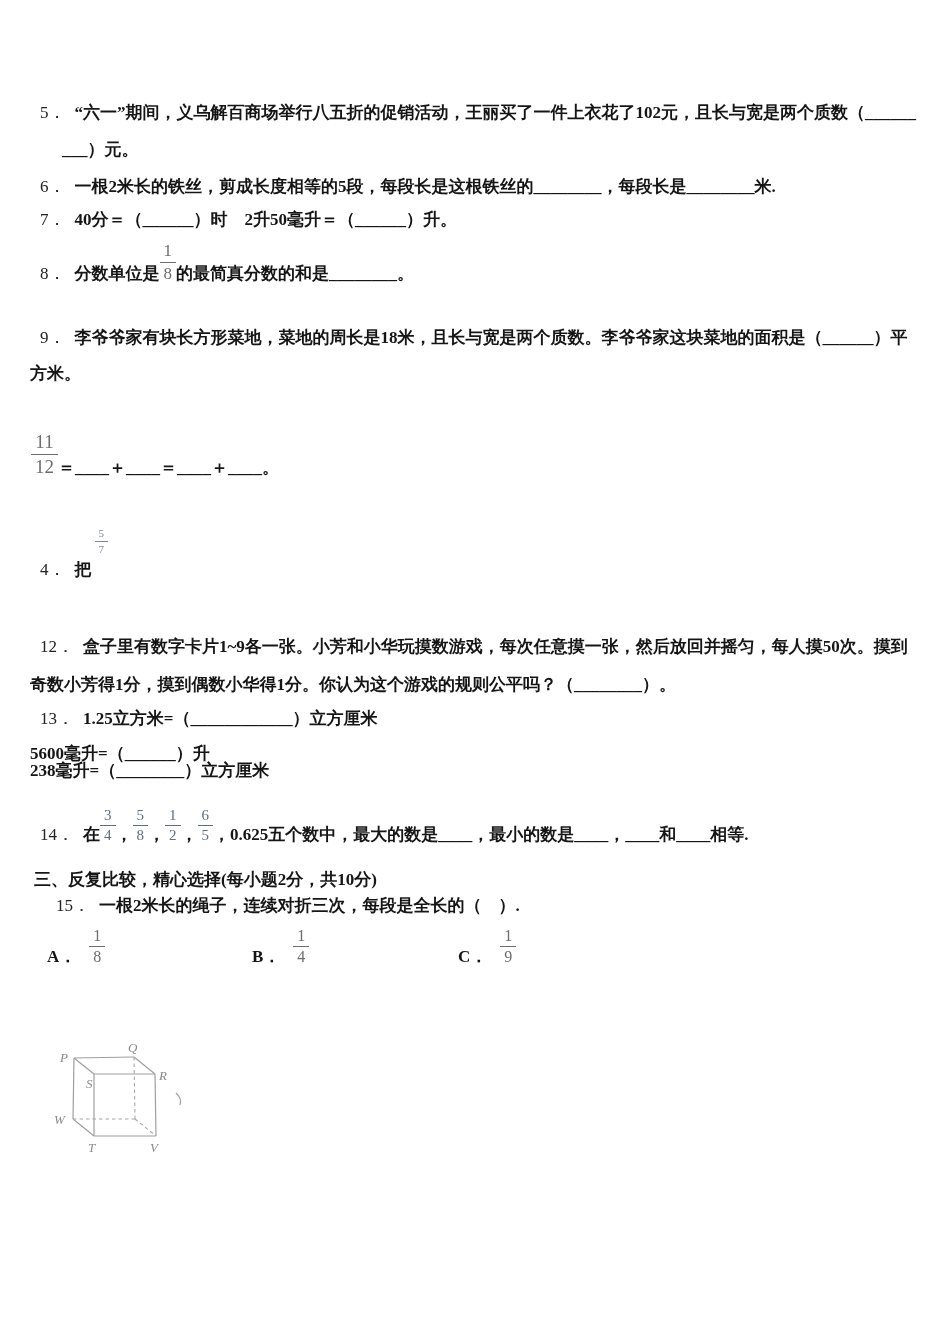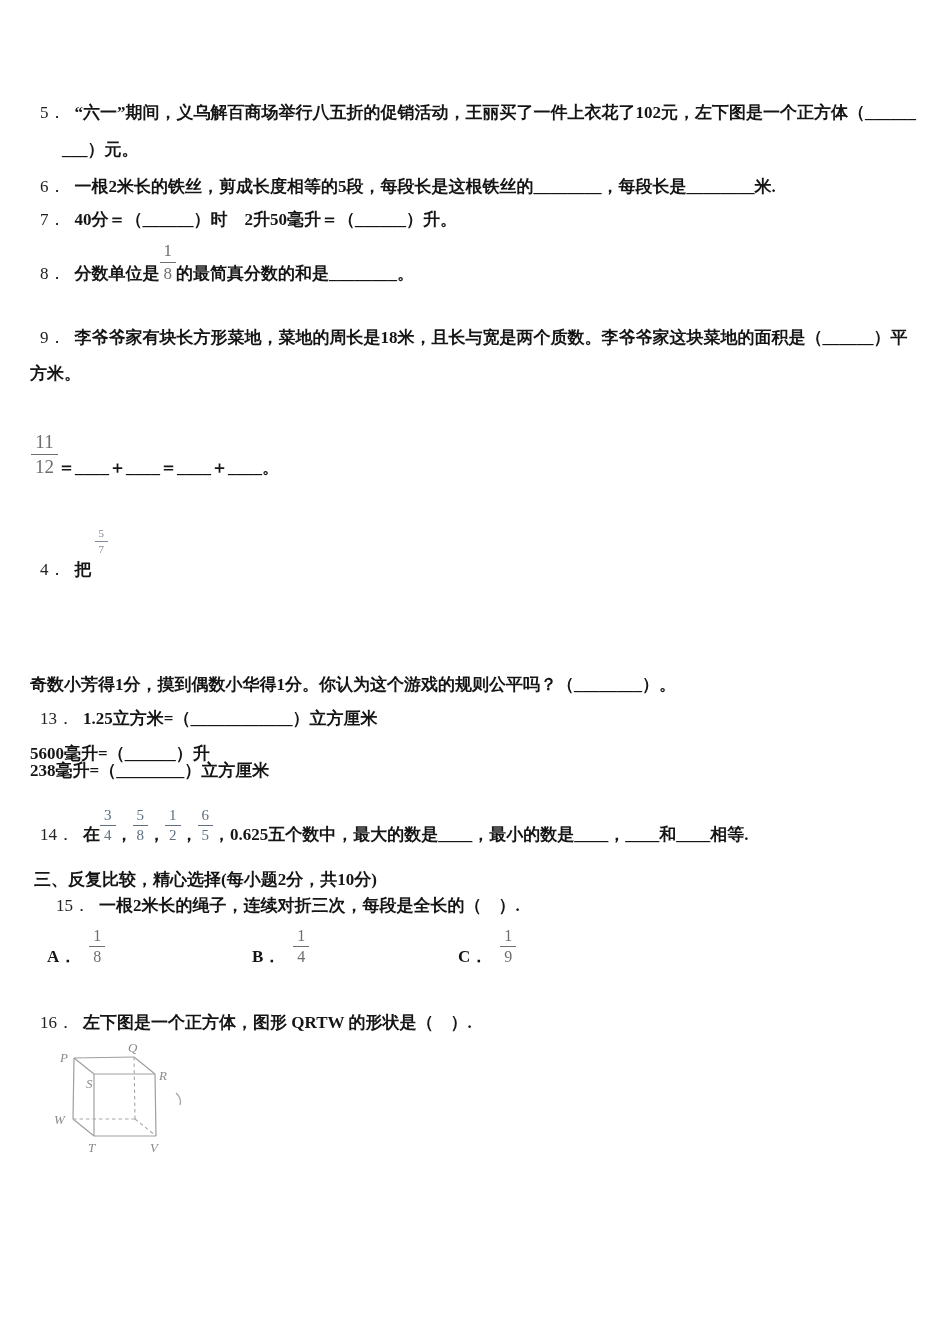--- a/index.html
+++ b/index.html
@@ -56,21 +56,21 @@
     fill:#8a8a8a; font-size:13px; font-style:italic;
     font-family:"Liberation Serif","DejaVu Serif",serif;
   }
 </style>
 </head>
 <body>
 
 <div class="page">
 
   <div class="ln" style="left:40px; top:102px;">
-    <span class="qnum">5．</span><span>“六一”期间，义乌解百商场举行八五折的促销活动，王丽买了一件上衣花了102元，左下图是一个正方体（______</span>
+    <span class="qnum">5．</span><span>“六一”期间，义乌解百商场举行八五折的促销活动，王丽买了一件上衣花了102元，且长与宽是两个质数（______</span>
   </div>
   <div class="ln" style="left:30px; top:139px;margin-left:32px;">
     <span>___）元。</span>
   </div>
 
   <div class="ln" style="left:40px; top:176px;">
     <span class="qnum">6．</span><span>一根2米长的铁丝，剪成长度相等的5段，每段长是这根铁丝的________，每段长是________米.</span>
   </div>
 
   <div class="ln" style="left:40px; top:209px;">
@@ -89,20 +89,23 @@
   </div>
 
   <div class="ln" style="left:31px; top:431px;">
     <span class="frac c-gray fs18"><span class="fn">11</span><span class="fd">12</span></span><span>＝____＋____＝____＋____。</span>
   </div>
 
   <div class="ln" style="left:40px; top:549px;">
     <span class="qnum">4．</span><span>把</span><span class="frac q11f"><span class="fn">5</span><span class="fd">7</span></span>
   </div>
 
+  <div class="ln" style="left:40px; top:636px;">
+    <span class="qnum">12．</span><span>盒子里有数字卡片1~9各一张。小芳和小华玩摸数游戏，每次任意摸一张，然后放回并摇匀，每人摸50次。摸到</span>
+  </div>
   <div class="ln" style="left:30px; top:674px;">
     <span>奇数小芳得1分，摸到偶数小华得1分。你认为这个游戏的规则公平吗？（________）。</span>
   </div>
 
   <div class="ln" style="left:40px; top:708px;">
     <span class="qnum">13．</span><span>1.25立方米=（____________）立方厘米</span>
   </div>
   <div class="ln" style="left:30px; top:743px;">
     <span>5600毫升=（______）升</span>
   </div>
@@ -125,23 +128,20 @@
   <div class="opt" style="left:47px; top:927px;">
     <span>A．</span><span class="frac c-gray fs16"><span class="fn">1</span><span class="fd">8</span></span>
   </div>
   <div class="opt" style="left:252px; top:927px;">
     <span>B．</span><span class="frac c-gray fs16"><span class="fn">1</span><span class="fd">4</span></span>
   </div>
   <div class="opt" style="left:458px; top:927px;">
     <span>C．</span><span class="frac c-gray fs16"><span class="fn">1</span><span class="fd">9</span></span>
   </div>
 
-  <div class="ln" style="left:40px; top:1012px;">
-    <span class="qnum">16．</span><span>左下图是一个正方体，图形 QRTW 的形状是（　）.</span>
-  </div>
 
   <svg class="cube-svg" width="150" height="125" viewBox="0 0 150 125">
 
     <line class="cube-line" x1="26" y1="18" x2="86" y2="17"></line>
     <line class="cube-line" x1="26" y1="18" x2="46" y2="34"></line>
     <line class="cube-line" x1="86" y1="17" x2="107" y2="34"></line>
     <line class="cube-line" x1="46" y1="34" x2="107" y2="34"></line>
     <line class="cube-line" x1="26" y1="18" x2="25" y2="79"></line>
     <line class="cube-line" x1="46" y1="34" x2="46" y2="96"></line>
     <line class="cube-line" x1="107" y1="34" x2="108" y2="96"></line>

